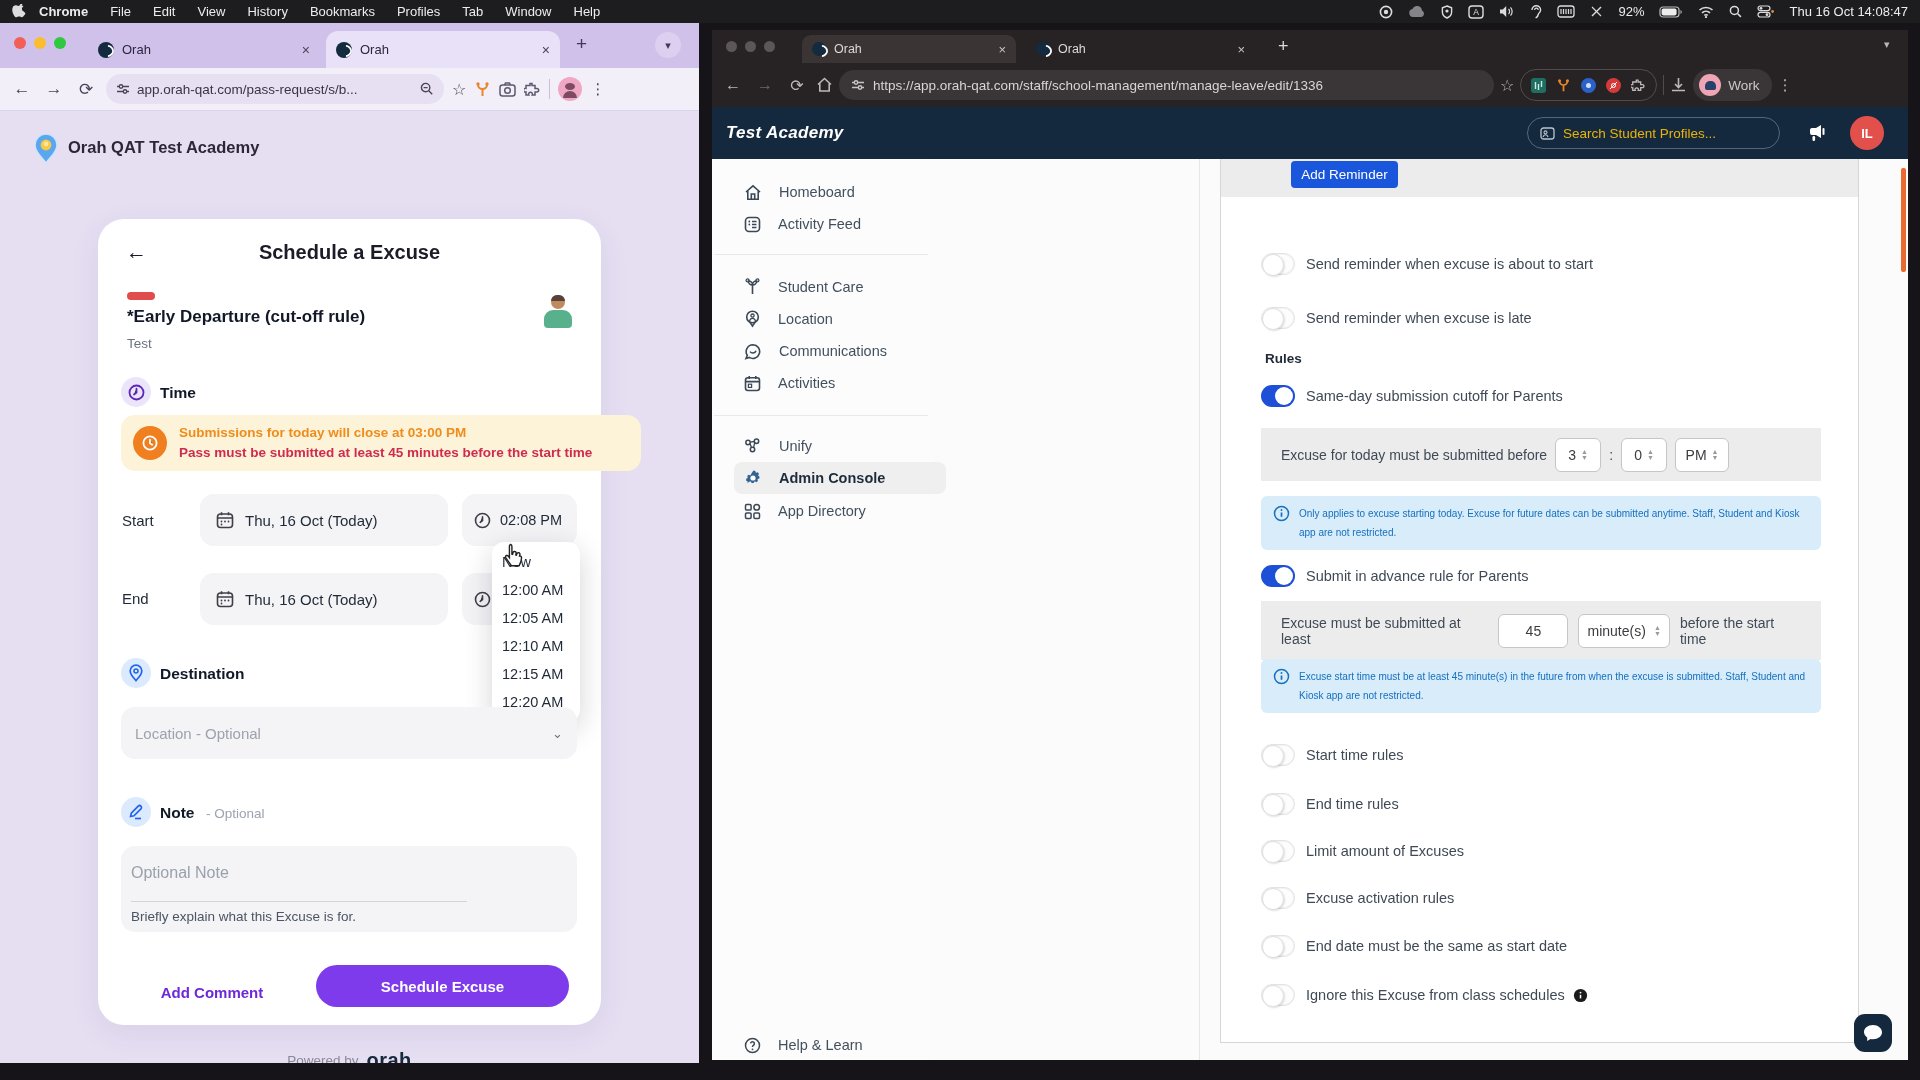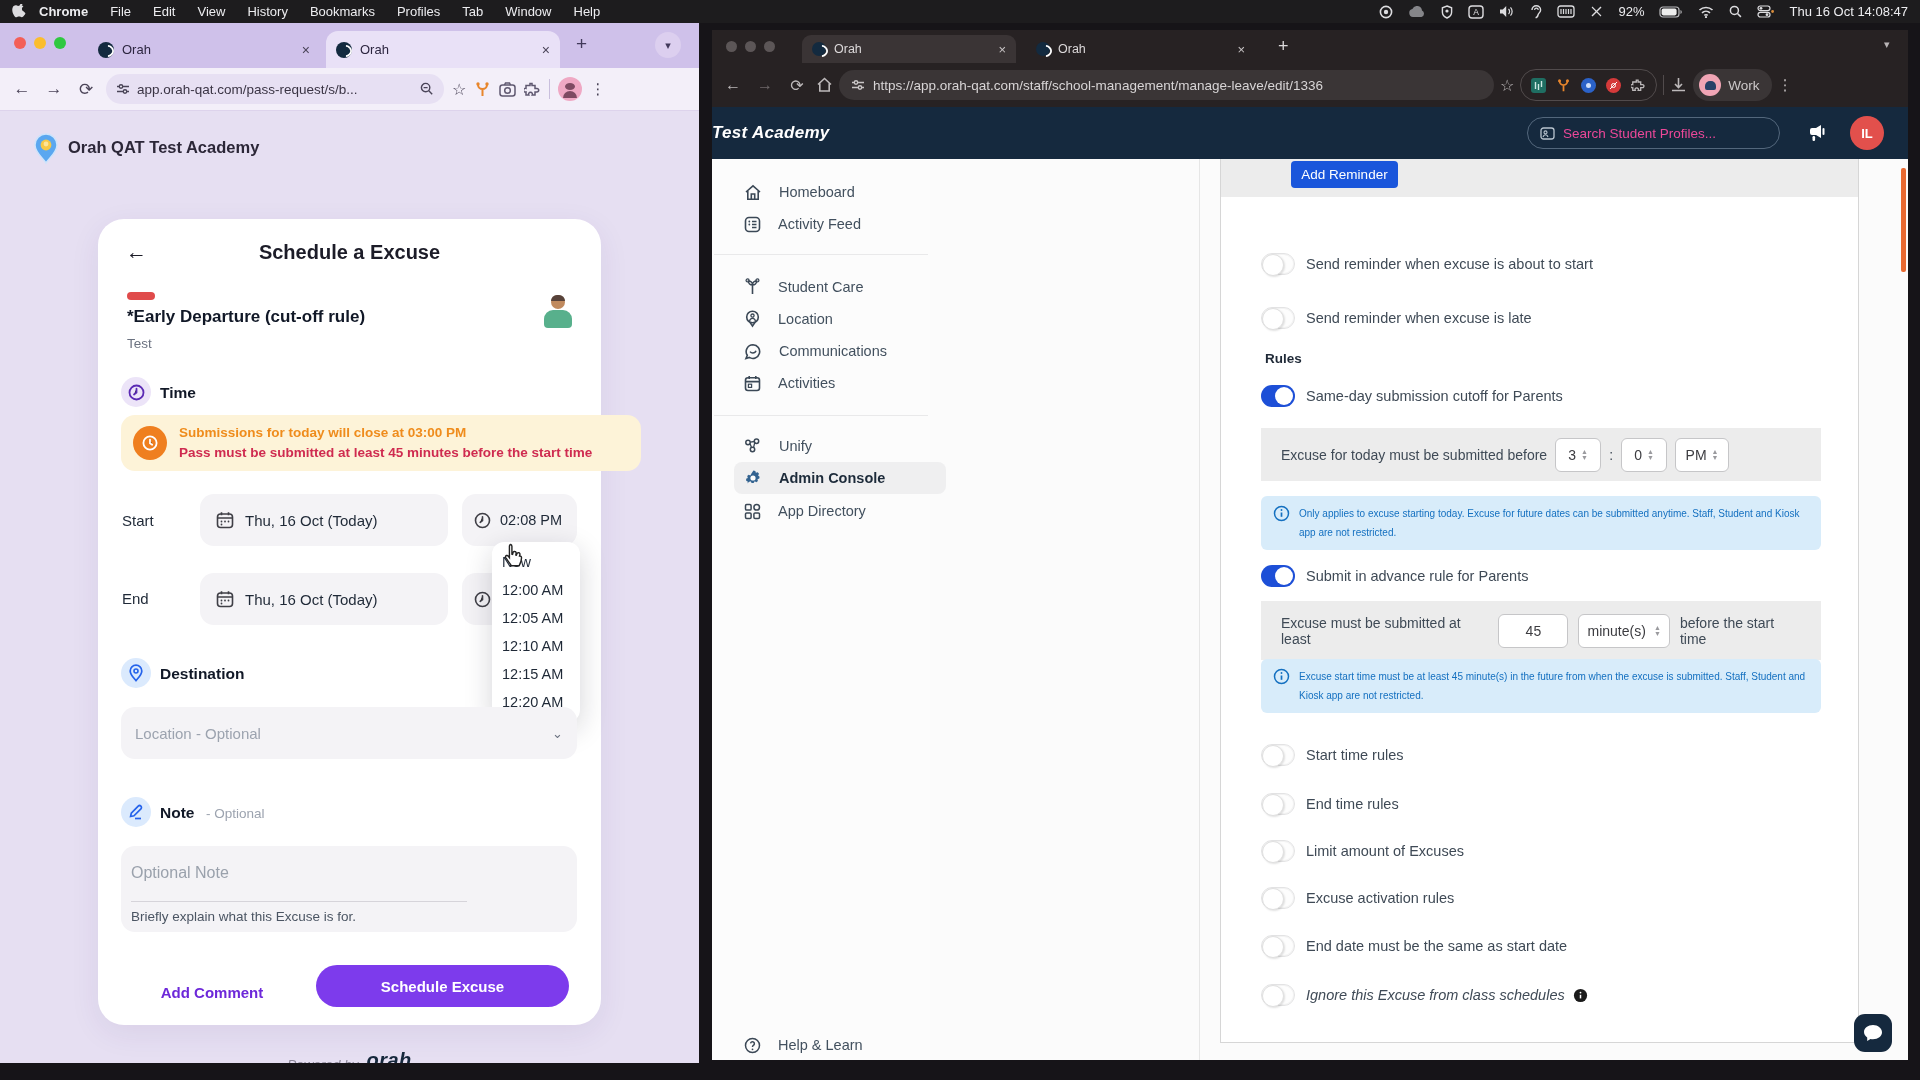--- a/index.html
+++ b/index.html
@@ -1,19 +1,19 @@
 <!DOCTYPE html>
 <html><head>
 <meta charset="utf-8">
 <style>
   html,body{margin:0;padding:0;background:#101010;}
   *{box-sizing:border-box;}
   #screen{position:relative;width:1920px;height:1080px;overflow:hidden;background:#161418;font-family:"Liberation Sans",sans-serif;-webkit-font-smoothing:antialiased;}
   .abs{position:absolute;}
-  .flex{display:flex;align-items:flex-end;font-style:italic;}
+  .flex{display:flex;align-items:center;}
   .ellip{white-space:nowrap;overflow:hidden;text-overflow:ellipsis;}
 
   
   .menubar{left:0;top:0;width:1920px;height:23px;background:#1d1c1e;color:#ededf0;font-size:13px;display:flex;align-items:center;padding:0 12px;gap:4px;}
   .menubar .menu-item{padding:0 9px;}
   .menubar .menu-item.appname{font-weight:bold;}
   .mb-right{margin-left:auto;display:flex;align-items:center;gap:15px;}
   .mb-ic{display:flex;align-items:center;opacity:.92;}
   .clocktxt{font-size:13px;}
 
@@ -47,22 +47,22 @@
   .rw-tab.active{background:#3a3435;border-radius:9px 9px 0 0;}
   .rw-tab .x-icon{color:#c9c5c6;font-size:13px;}
   .rw-toolbar{left:0;top:33px;width:1196px;height:44px;background:#272223;display:flex;align-items:center;padding:0 8px;gap:6px;}
   .rnav{font-size:16px;color:#bdb9ba;width:26px;text-align:center;}
   .rnav.dim{color:#6f696a;}
   .urlpill-r{height:30px;flex:0 0 655px;background:#3a3536;border-radius:15px;display:flex;align-items:center;padding:0 12px;gap:8px;color:#d8d5d6;font-size:13.5px;}
   .extpill{height:32px;border:1px solid #514b4c;border-radius:16px;display:flex;align-items:center;gap:10px;padding:0 10px;}
   .profpill{height:32px;background:#3a3536;border-radius:16px;display:flex;align-items:center;gap:7px;padding:0 12px 0 6px;color:#ccc8c9;font-size:13.5px;}
 
   .appheader{left:0;top:77px;width:1196px;height:52px;background:#15293e;display:flex;align-items:center;}
-  .brandtxt{color:#fff;font-size:17px;font-weight:bold;font-style:italic;letter-spacing:.3px;}
-  .searchpill{margin-left:auto;width:253px;height:32px;border:1px solid #53677c;border-radius:16px;display:flex;align-items:center;gap:8px;padding:0 12px;color:#ec4899;font-size:13.5px;}
+  .brandtxt{color:#fff;font-size:17px;font-weight:bold;font-style:italic;letter-spacing:.3px;margin-left:14px;}
+  .searchpill{margin-left:auto;width:253px;height:32px;border:1px solid #53677c;border-radius:16px;display:flex;align-items:center;gap:8px;padding:0 12px;color:#eab308;font-size:13.5px;}
 
   .side-item{position:absolute;left:22px;width:212px;height:32px;display:flex;align-items:center;gap:17px;padding:0 10px;font-size:14.5px;color:#42505e;}
   .side-item.active{background:#efeff0;border-radius:8px;color:#1d2b3a;font-weight:bold;}
   .side-div{position:absolute;left:2px;width:214px;height:1px;background:#e9e9ea;}
 
   .panel{left:508px;top:129px;width:639px;height:884px;background:#fff;border:1px solid #d6d6d6;border-top:none;}
   .grayband{position:absolute;left:0;background:#ececec;width:560px;display:flex;align-items:center;color:#3f4a56;font-size:14px;}
   .infobox{position:absolute;background:#d8ecfa;border-radius:6px;width:560px;color:#1470c0;font-size:10px;line-height:19px;display:flex;gap:9px;padding:8px 12px;}
   .tgl{position:absolute;width:34px;height:22px;border-radius:11px;}
   .tgl.off{background:#fdfdfd;border:1px solid #e3e3e4;box-shadow:inset 0 0 0 1px #f3f3f3;}

